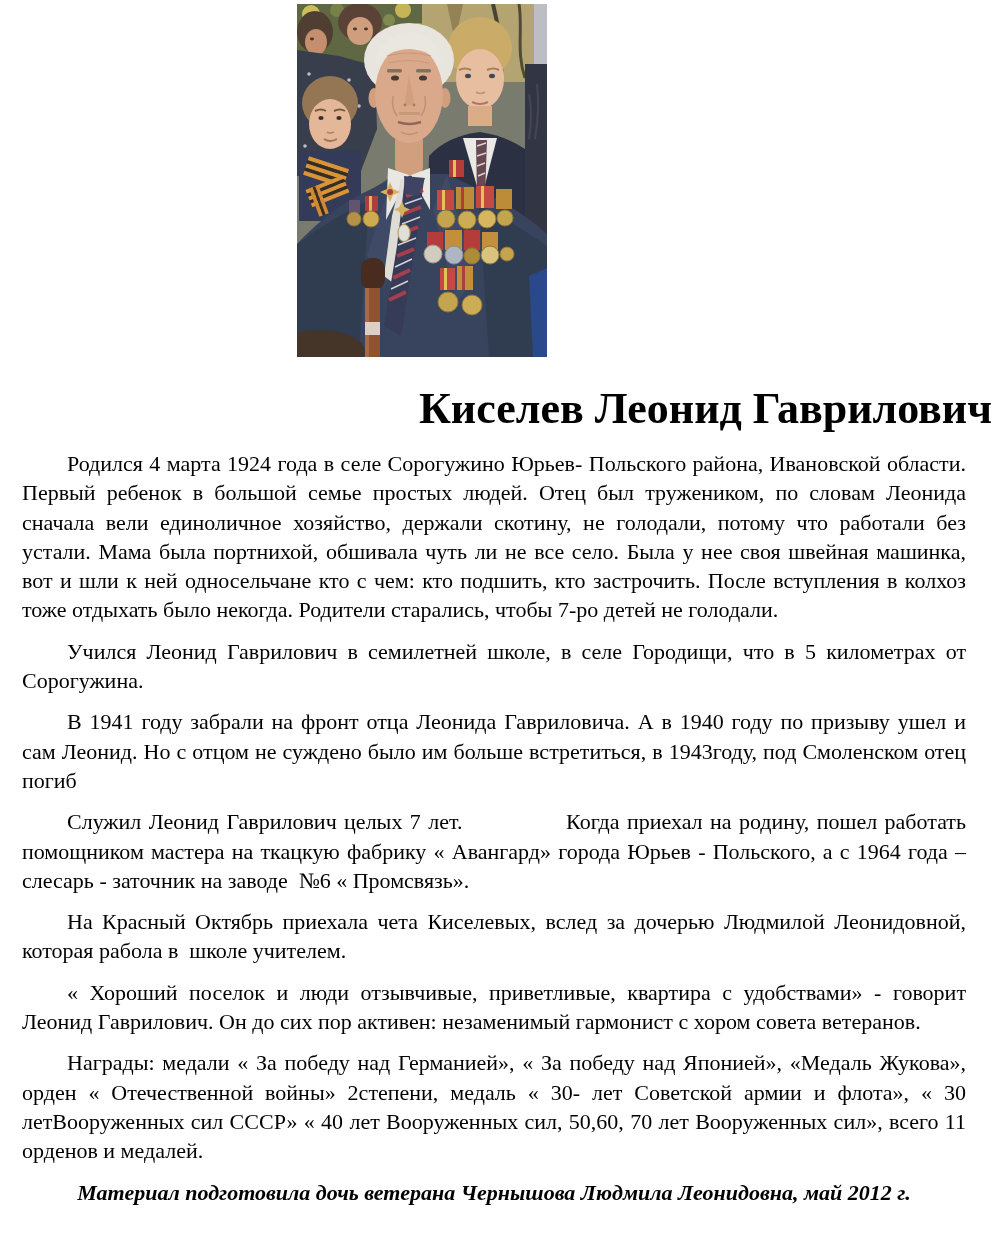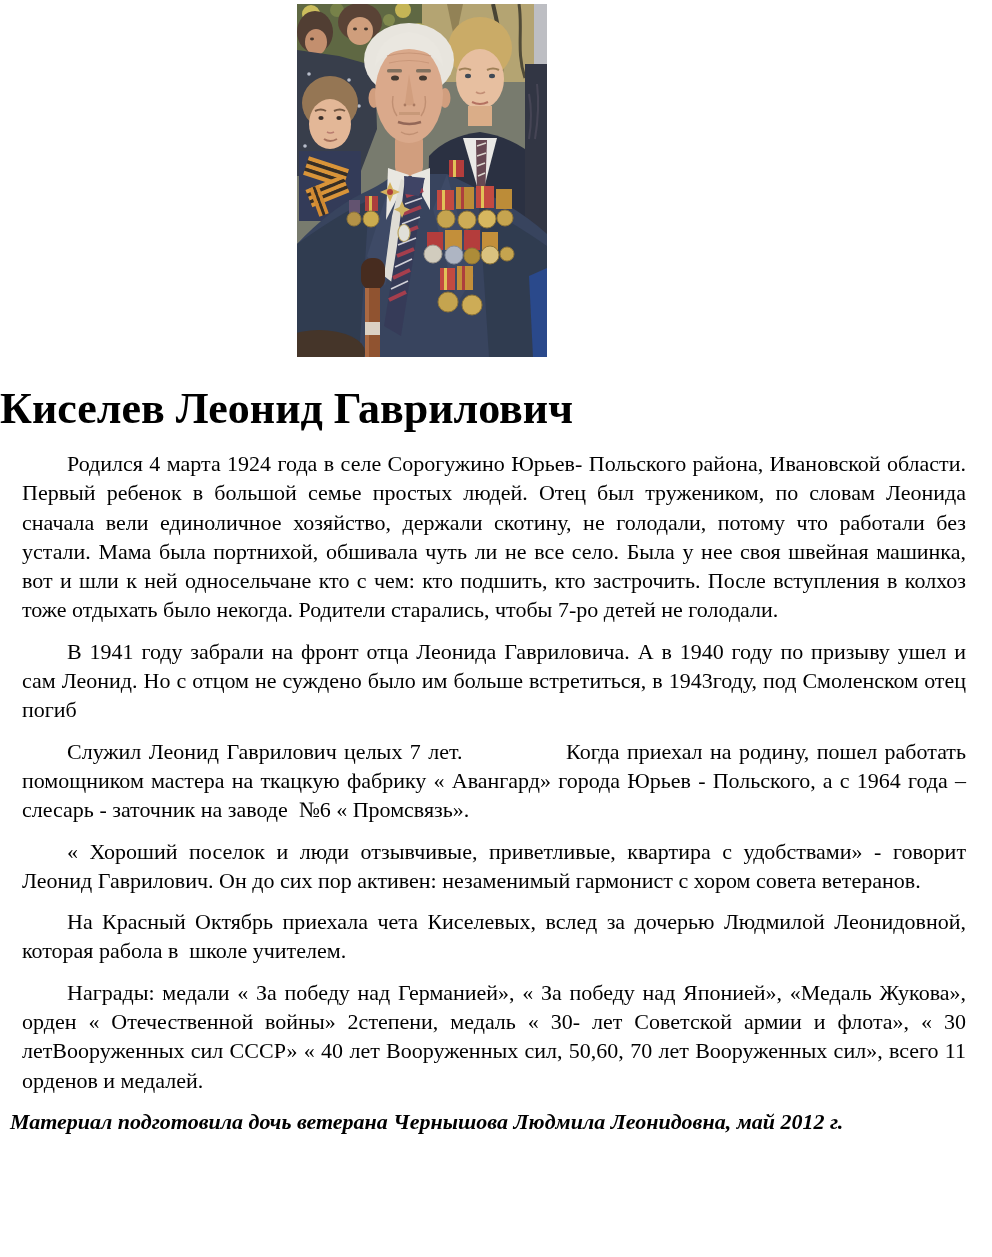--- a/index.html
+++ b/index.html
@@ -13,21 +13,21 @@
   }
   .photo{
     position:absolute;left:297px;top:4px;width:250px;height:353px;
   }
   .photo svg{display:block;}
   .content{
     position:absolute;left:0;top:357px;width:992px;
   }
   h1.title{
     margin:27px 0 15px 0;
-    text-align:left;
+    text-align:right;
     font-size:44px;
     font-weight:bold;
     line-height:50px;
     font-family:"Liberation Serif", serif;
   }
   .body-text{
     padding:0 14px 0 10px;
   }
   p.para{
     margin:12px;
@@ -35,21 +35,21 @@
     font-size:22px;
     line-height:29.3px;
     text-align:justify;
   }
   p.footer{
     margin:7px 0 0 0;
     font-size:22px;
     line-height:29px;
     font-weight:bold;
     font-style:italic;
-    text-align:left;
+    text-align:center;
   }
 </style>
 </head>
 <body>
 
 <div class="page">
 
   <div class="photo" aria-label="veteran-group-photo">
     <svg viewBox="0 0 250 353" width="250" height="353" xmlns="http://www.w3.org/2000/svg">
 
@@ -243,22 +243,23 @@
       <path d="M232 272 L250 264 L250 353 L236 353 Z" fill="#1d3f86"></path>
 
       <rect width="250" height="353" fill="#f8e8d8" opacity="0.06"></rect>
     </svg>
   </div>
 
   <div class="content">
     <h1 class="title">Киселев Леонид Гаврилович</h1>
     <div class="body-text">
       <p class="para">Родился 4 марта 1924 года в селе Сорогужино Юрьев- Польского района, Ивановской области. Первый ребенок в большой семье простых людей. Отец был тружеником, по словам Леонида сначала вели единоличное хозяйство, держали скотину, не голодали, потому что работали без устали. Мама была портнихой, обшивала чуть ли не все село. Была у нее своя швейная машинка, вот и шли к ней односельчане кто с чем: кто подшить, кто застрочить. После вступления в колхоз тоже отдыхать было некогда. Родители старались, чтобы 7-ро детей не голодали.</p>
+      <p class="para">Учился Леонид Гаврилович в семилетней школе, в селе Городищи, что в 5 километрах от Сорогужина.</p>
       <p class="para">В 1941 году забрали на фронт отца Леонида Гавриловича. А в 1940 году по призыву ушел и сам Леонид. Но с отцом не суждено было им больше встретиться, в 1943году, под Смоленском отец погиб</p>
       <p class="para">Служил Леонид Гаврилович целых 7 лет.&nbsp;&nbsp;&nbsp;&nbsp;&nbsp;&nbsp;&nbsp;&nbsp;&nbsp;&nbsp;&nbsp;&nbsp;&nbsp; Когда приехал на родину, пошел работать помощником мастера на ткацкую фабрику « Авангард» города Юрьев - Польского, а с 1964 года – слесарь - заточник на заводе &nbsp;№6 « Промсвязь».</p>
+      <p class="para">На Красный Октябрь приехала чета Киселевых, вслед за дочерью Людмилой Леонидовной, которая рабола в &nbsp;школе учителем.</p>
       <p class="para">« Хороший поселок и люди отзывчивые, приветливые, квартира с удобствами» - говорит Леонид Гаврилович. Он до сих пор активен: незаменимый гармонист с хором совета ветеранов.</p>
-      <p class="para">На Красный Октябрь приехала чета Киселевых, вслед за дочерью Людмилой Леонидовной, которая рабола в &nbsp;школе учителем.</p>
       <p class="para">Награды: медали « За победу над Германией», « За победу над Японией», «Медаль Жукова», орден « Отечественной войны» 2степени, медаль « 30- лет Советской армии и флота», « 30 летВооруженных сил СССР» « 40 лет Вооруженных сил, 50,60, 70 лет Вооруженных сил», всего 11 орденов и медалей.</p>
       <p class="footer">Материал подготовила дочь ветерана Чернышова Людмила Леонидовна, май 2012 г.</p>
     </div>
   </div>
 
 </div>
 
 </body></html>

